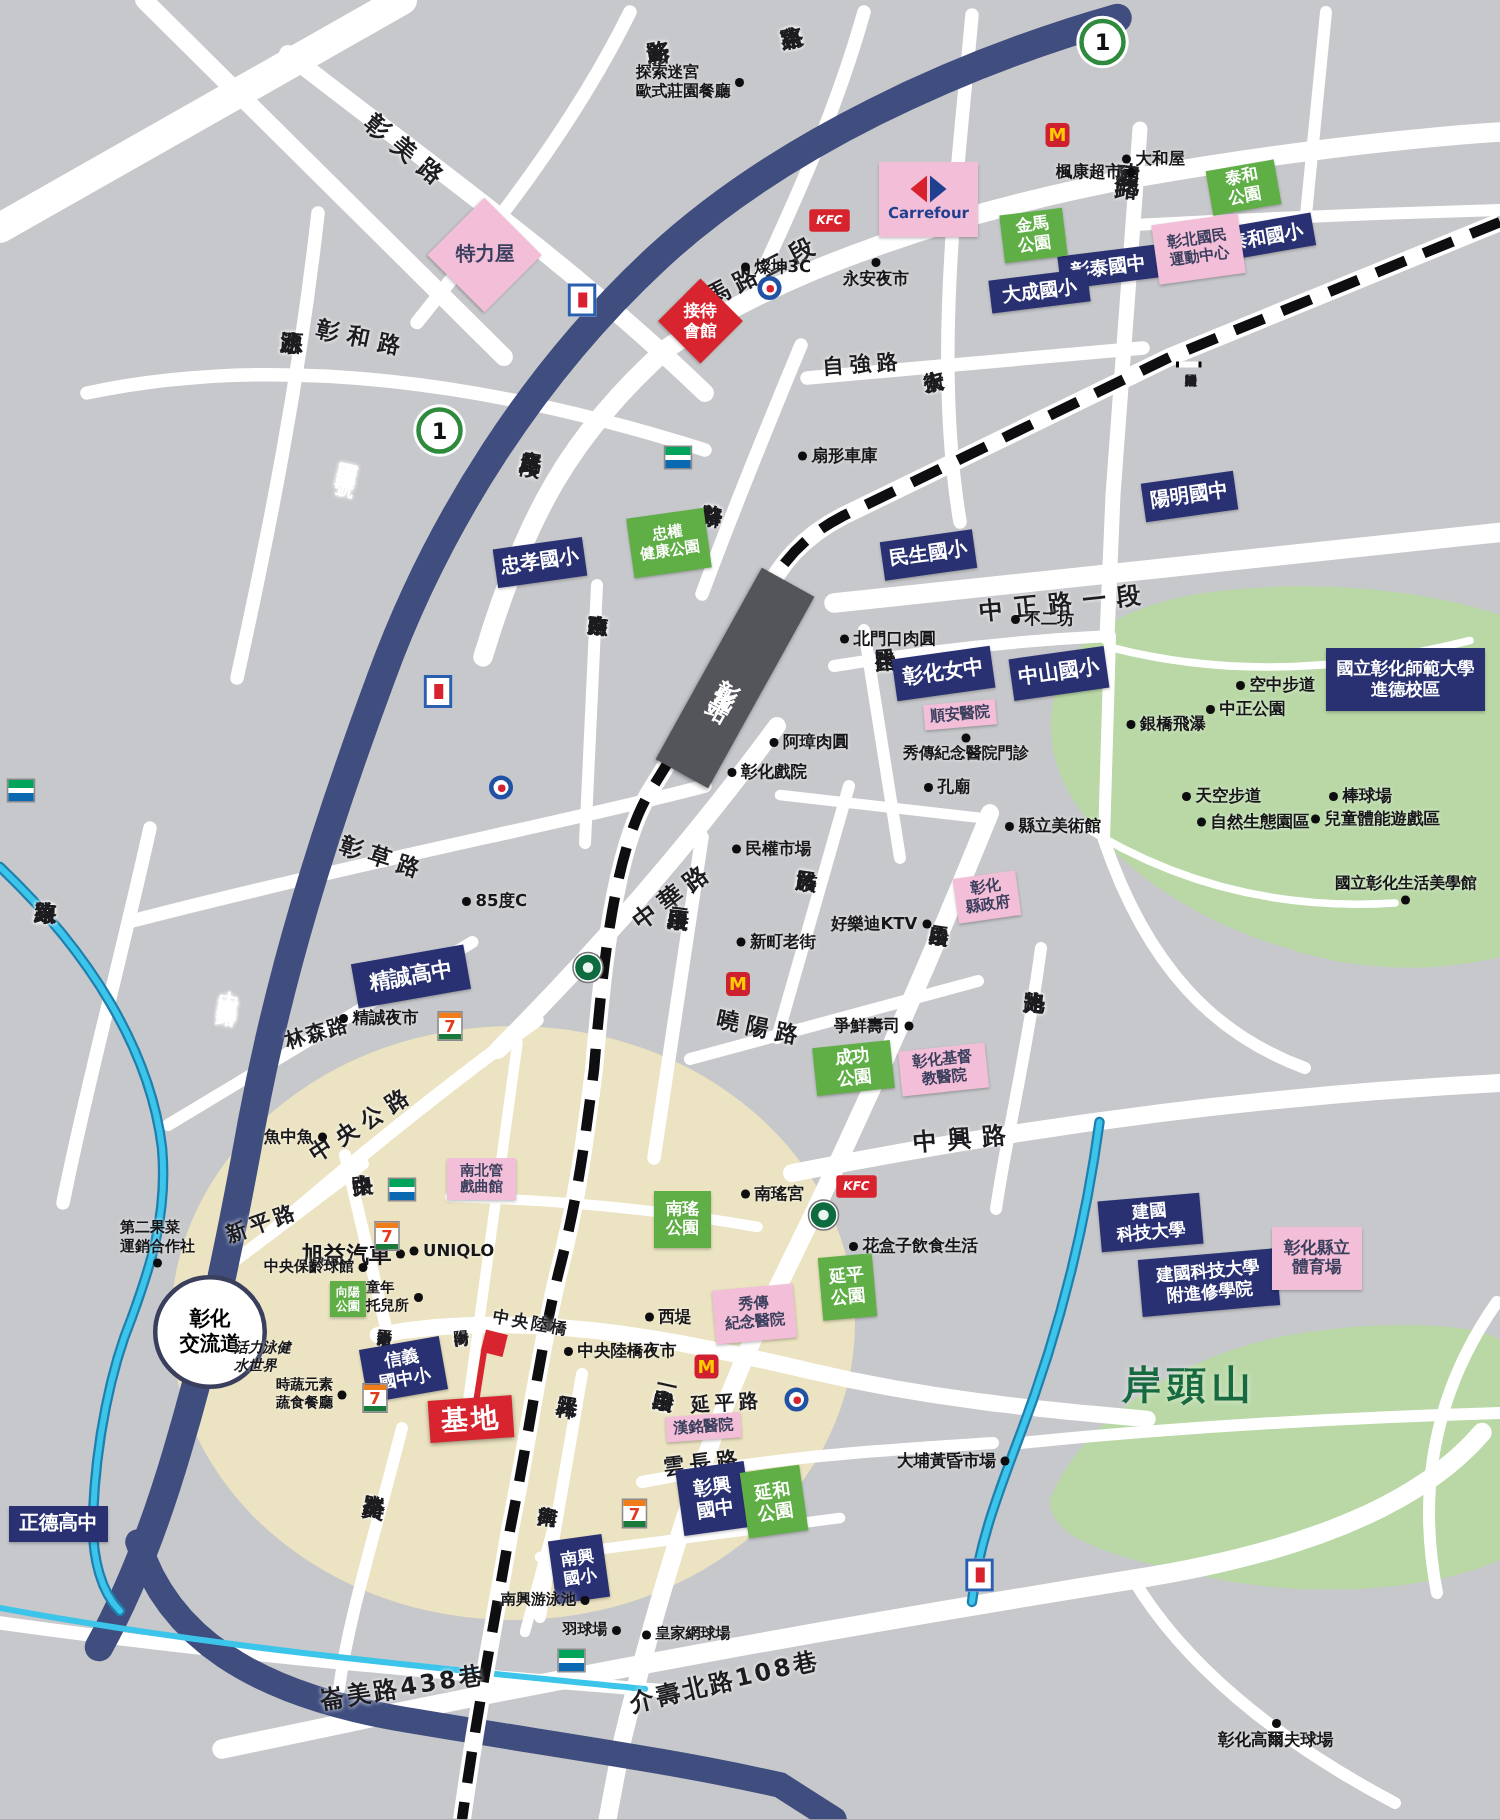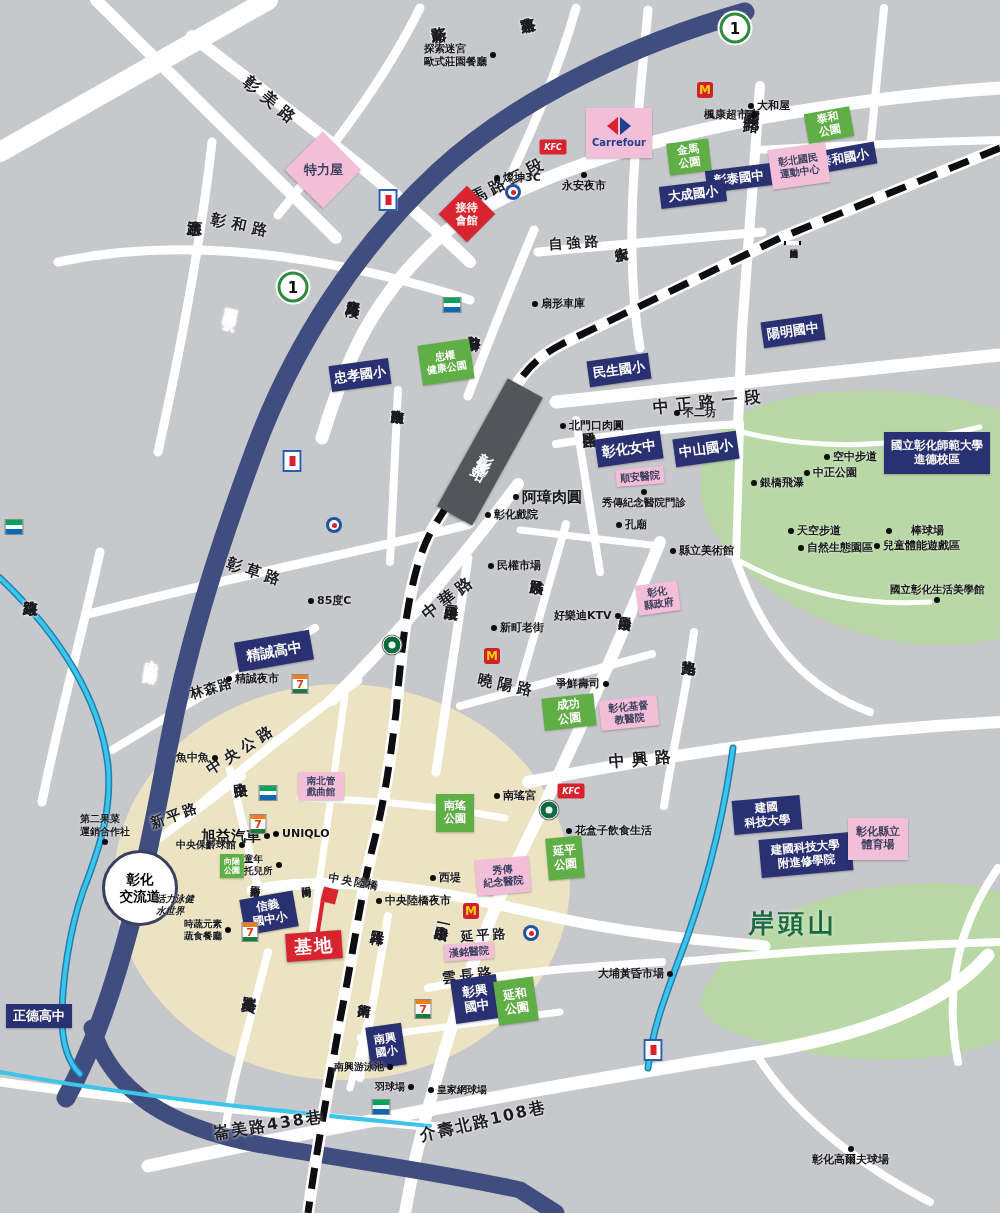--- a/index.html
+++ b/index.html
@@ -283,31 +283,31 @@
       <div class="mbox pink" style="left: 586px; top: 108px; width: 66px; height: 50px; font-size: 9px; transform: rotate(0deg); flex-direction: column;"><div class="" style="display: flex; align-items: center;"><i style="width: 0px; height: 0px; border-top: 9px solid transparent; border-bottom: 9px solid transparent; border-right: 11px solid rgb(216, 35, 46); margin-right: 2px;"></i><i style="width: 0px; height: 0px; border-top: 9px solid transparent; border-bottom: 9px solid transparent; border-left: 11px solid rgb(31, 63, 143);"></i></div><div class="" style="color: rgb(31, 63, 143); font-weight: bold; font-size: 10px; margin-top: 2px;">Carrefour</div></div>
       <div class="poi" style="left: 424px; top: 42px; font-size: 10.5px;"><div class="" style="white-space: pre-line;">探索迷宮
 歐式莊園餐廳</div><div class="dot"></div></div>
       <div class="poi" style="left: 748px; top: 99px; font-size: 11px;"><div class="dot"></div><div class="" style="white-space: pre-line;">大和屋</div></div>
       <div class="poi" style="left: 704px; top: 108px; font-size: 11px;"><div class="" style="white-space: pre-line;">楓康超市</div><div class="dot"></div></div>
       <div class="poi" style="left: 494px; top: 171px; font-size: 11px;"><div class="dot"></div><div class="" style="white-space: pre-line;">燦坤3C</div></div>
       <div class="poi col" style="left: 562px; top: 172px; font-size: 11px;"><div class="dot"></div><div class="" style="white-space: pre-line;">永安夜市</div></div>
       <div class="poi" style="left: 532px; top: 297px; font-size: 11px;"><div class="dot"></div><div class="" style="white-space: pre-line;">扇形車庫</div></div>
       <div class="poi" style="left: 560px; top: 419px; font-size: 11px;"><div class="dot"></div><div class="" style="white-space: pre-line;">北門口肉圓</div></div>
       <div class="poi" style="left: 674px; top: 406px; font-size: 11px;"><div class="dot"></div><div class="" style="white-space: pre-line;">不二坊</div></div>
-      <div class="poi" style="left: 513px; top: 488px; font-size: 15px;"><div class="dot"></div><div class="" style="white-space: pre-line;">阿璋肉圓</div></div>
+      <div class="poi" style="left: 513px; top: 488px; font-size: 11px;"><div class="dot"></div><div class="" style="white-space: pre-line;">阿璋肉圓</div></div>
       <div class="poi" style="left: 485px; top: 508px; font-size: 11px;"><div class="dot"></div><div class="" style="white-space: pre-line;">彰化戲院</div></div>
       <div class="poi col" style="left: 602px; top: 489px; font-size: 10.5px;"><div class="dot"></div><div class="" style="white-space: pre-line;">秀傳紀念醫院門診</div></div>
       <div class="poi" style="left: 616px; top: 518px; font-size: 11px;"><div class="dot"></div><div class="" style="white-space: pre-line;">孔廟</div></div>
       <div class="poi" style="left: 670px; top: 544px; font-size: 11px;"><div class="dot"></div><div class="" style="white-space: pre-line;">縣立美術館</div></div>
       <div class="poi" style="left: 824px; top: 450px; font-size: 11px;"><div class="dot"></div><div class="" style="white-space: pre-line;">空中步道</div></div>
       <div class="poi" style="left: 804px; top: 466px; font-size: 11px;"><div class="dot"></div><div class="" style="white-space: pre-line;">中正公園</div></div>
       <div class="poi" style="left: 751px; top: 476px; font-size: 11px;"><div class="dot"></div><div class="" style="white-space: pre-line;">銀橋飛瀑</div></div>
       <div class="poi" style="left: 788px; top: 524px; font-size: 11px;"><div class="dot"></div><div class="" style="white-space: pre-line;">天空步道</div></div>
       <div class="poi" style="left: 798px; top: 541px; font-size: 11px;"><div class="dot"></div><div class="" style="white-space: pre-line;">自然生態園區</div></div>
-      <div class="poi" style="left: 886px; top: 524px; font-size: 11px;"><div class="dot"></div><div class="" style="white-space: pre-line; margin-left: 16px;">棒球場</div></div>
+      <div class="poi" style="left: 886px; top: 524px; font-size: 11px;"><div class="dot"></div><div class="" style="white-space: pre-line;">棒球場</div></div>
       <div class="poi" style="left: 874px; top: 539px; font-size: 11px;"><div class="dot"></div><div class="" style="white-space: pre-line;">兒童體能遊戲區</div></div>
       <div class="poi col" style="left: 890px; top: 583px; font-size: 10.5px;"><div class="" style="white-space: pre-line;">國立彰化生活美學館</div><div class="dot"></div></div>
       <div class="poi" style="left: 488px; top: 559px; font-size: 11px;"><div class="dot"></div><div class="" style="white-space: pre-line;">民權市場</div></div>
       <div class="poi" style="left: 554px; top: 609px; font-size: 11px;"><div class="" style="white-space: pre-line;">好樂迪KTV</div><div class="dot"></div></div>
       <div class="poi" style="left: 491px; top: 621px; font-size: 11px;"><div class="dot"></div><div class="" style="white-space: pre-line;">新町老街</div></div>
       <div class="poi" style="left: 308px; top: 594px; font-size: 11px;"><div class="dot"></div><div class="" style="white-space: pre-line;">85度C</div></div>
       <div class="poi" style="left: 226px; top: 672px; font-size: 11px;"><div class="dot"></div><div class="" style="white-space: pre-line;">精誠夜市</div></div>
       <div class="poi" style="left: 556px; top: 677px; font-size: 11px;"><div class="" style="white-space: pre-line;">爭鮮壽司</div><div class="dot"></div></div>
       <div class="poi" style="left: 176px; top: 751px; font-size: 11px;"><div class="" style="white-space: pre-line;">魚中魚</div><div class="dot"></div></div>
       <div class="poi" style="left: 201px; top: 827px; font-size: 15px;"><div class="" style="white-space: pre-line;">旭益汽車</div><div class="dot"></div></div>

